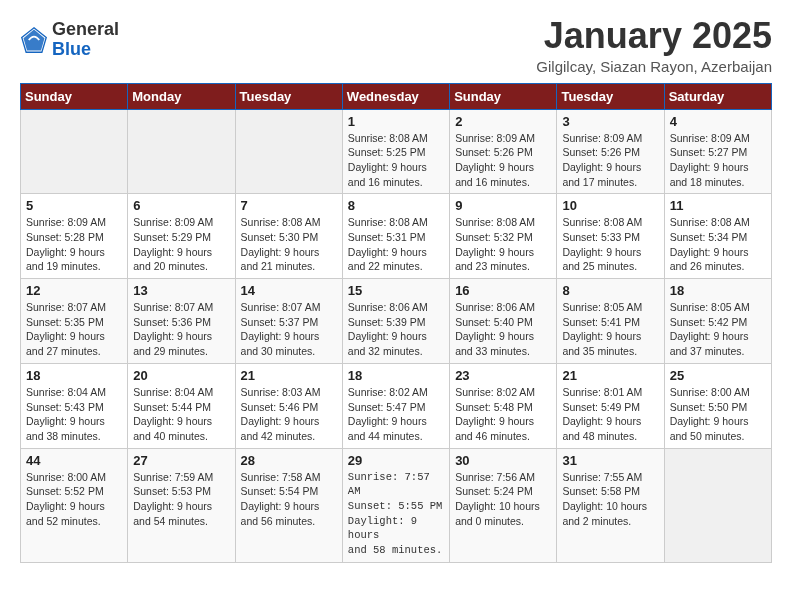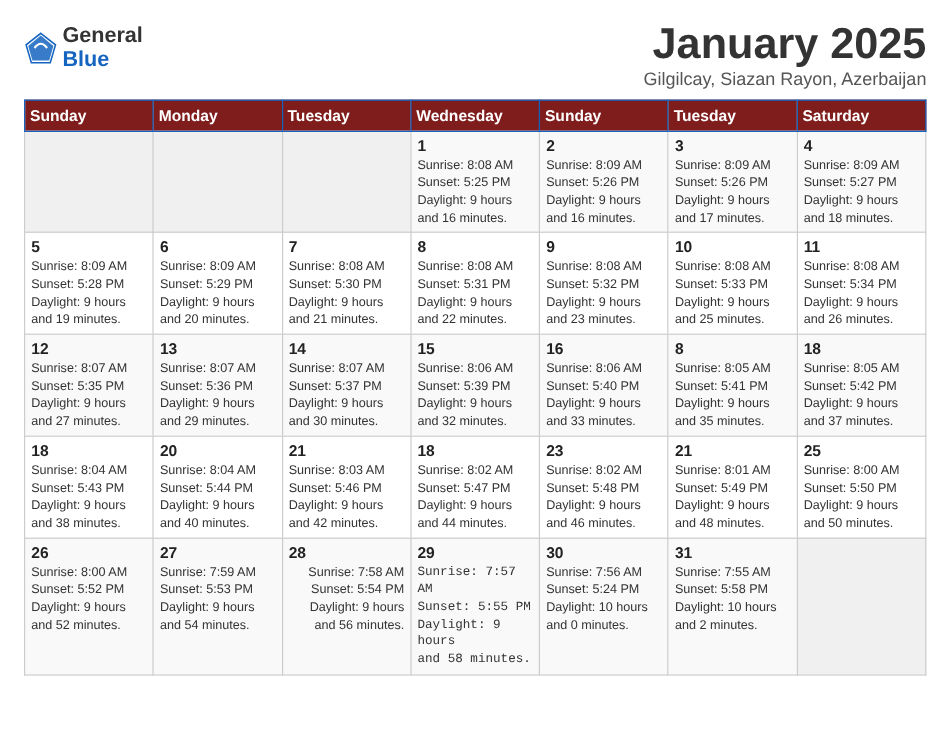--- a/index.html
+++ b/index.html
@@ -324,36 +324,36 @@
           <td>
             <span class="day-num">25</span>
             <div class="day-info" style="white-space: pre-line;">Sunrise: 8:00 AM
 Sunset: 5:50 PM
 Daylight: 9 hours
 and 50 minutes.</div>
           </td>
         </tr>
         <tr>
           <td>
-            <span class="day-num">26</span>
+            <span class="day-num">44</span>
             <div class="day-info" style="white-space: pre-line;">Sunrise: 8:00 AM
 Sunset: 5:52 PM
 Daylight: 9 hours
 and 52 minutes.</div>
           </td>
           <td>
             <span class="day-num">27</span>
             <div class="day-info" style="white-space: pre-line;">Sunrise: 7:59 AM
 Sunset: 5:53 PM
 Daylight: 9 hours
 and 54 minutes.</div>
           </td>
           <td>
             <span class="day-num">28</span>
-            <div class="day-info" style="white-space: pre-line; text-align: right;">Sunrise: 7:58 AM
+            <div class="day-info" style="white-space: pre-line;">Sunrise: 7:58 AM
 Sunset: 5:54 PM
 Daylight: 9 hours
 and 56 minutes.</div>
           </td>
           <td>
             <span class="day-num">29</span>
             <div class="day-info" style="white-space: pre-line; font-family: Liberation Mono, monospace;">Sunrise: 7:57 AM
 Sunset: 5:55 PM
 Daylight: 9 hours
 and 58 minutes.</div>

